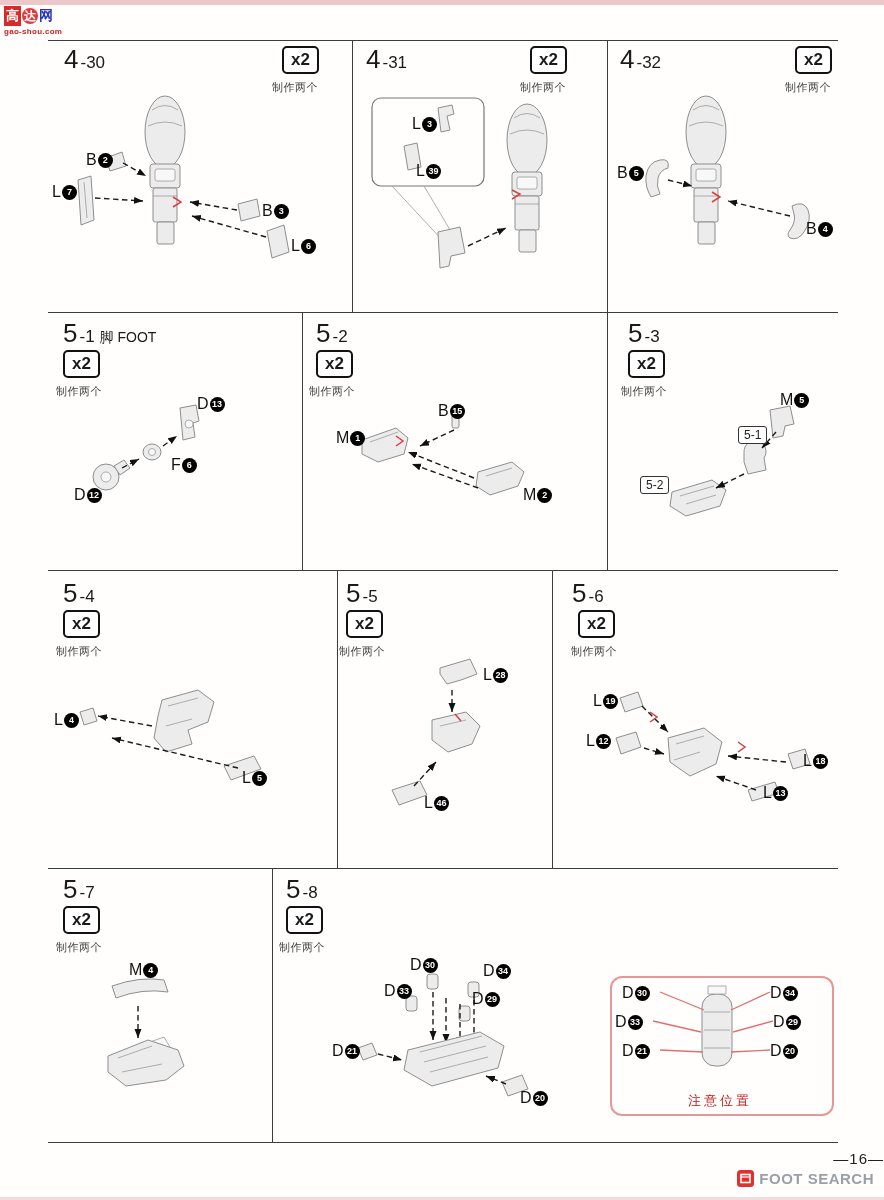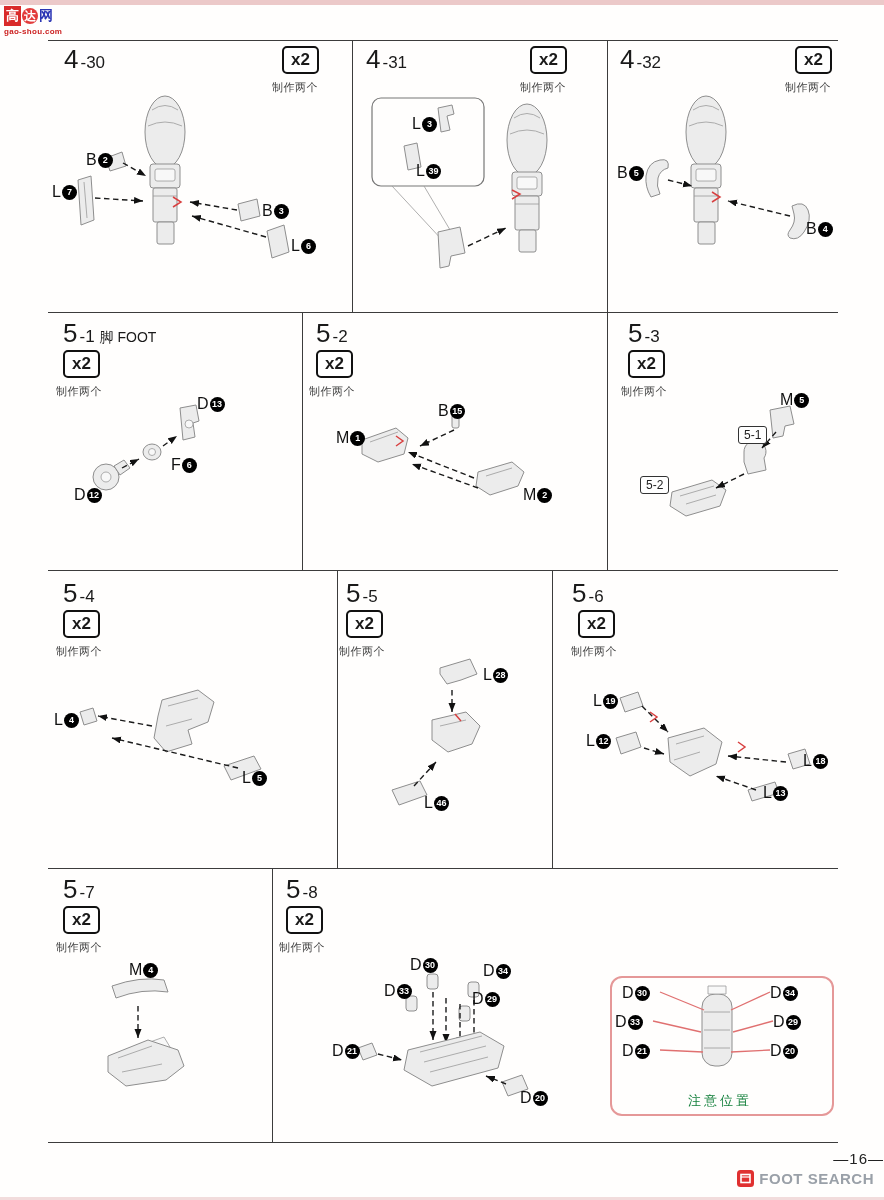--- a/index.html
+++ b/index.html
@@ -39,21 +39,21 @@
        box-sizing:border-box;line-height:1;}
 
   
   .refbox{position:absolute;border:1.3px solid #333;border-radius:3px;padding:0 5px;font-size:12px;
        color:#222;background:#fff;line-height:16px;}
 
   
   .notebox{position:absolute;left:610px;top:976px;width:220px;height:136px;border:2px solid #e59898;
        border-radius:12px;background:transparent;}
   .notecaption{position:absolute;left:610px;top:1092px;width:220px;text-align:center;font-size:13px;
-       color:#15803d;letter-spacing:3px;}
+       color:#b91c1c;letter-spacing:3px;}
 
   
   .pagenum{position:absolute;left:0;top:1150px;width:884px;text-align:right;font-size:15px;
        letter-spacing:1px;color:#222;}
   .brand{position:absolute;right:10px;top:1170px;display:flex;align-items:center;gap:5px;}
   .brand-text{color:#9aa0a8;font-weight:bold;font-size:15px;letter-spacing:0.5px;}
 
   
   svg.art{position:absolute;left:0;top:0;pointer-events:none;}
   .part{fill:#ececec;stroke:#8e8e8e;stroke-width:1;stroke-linejoin:round;}

